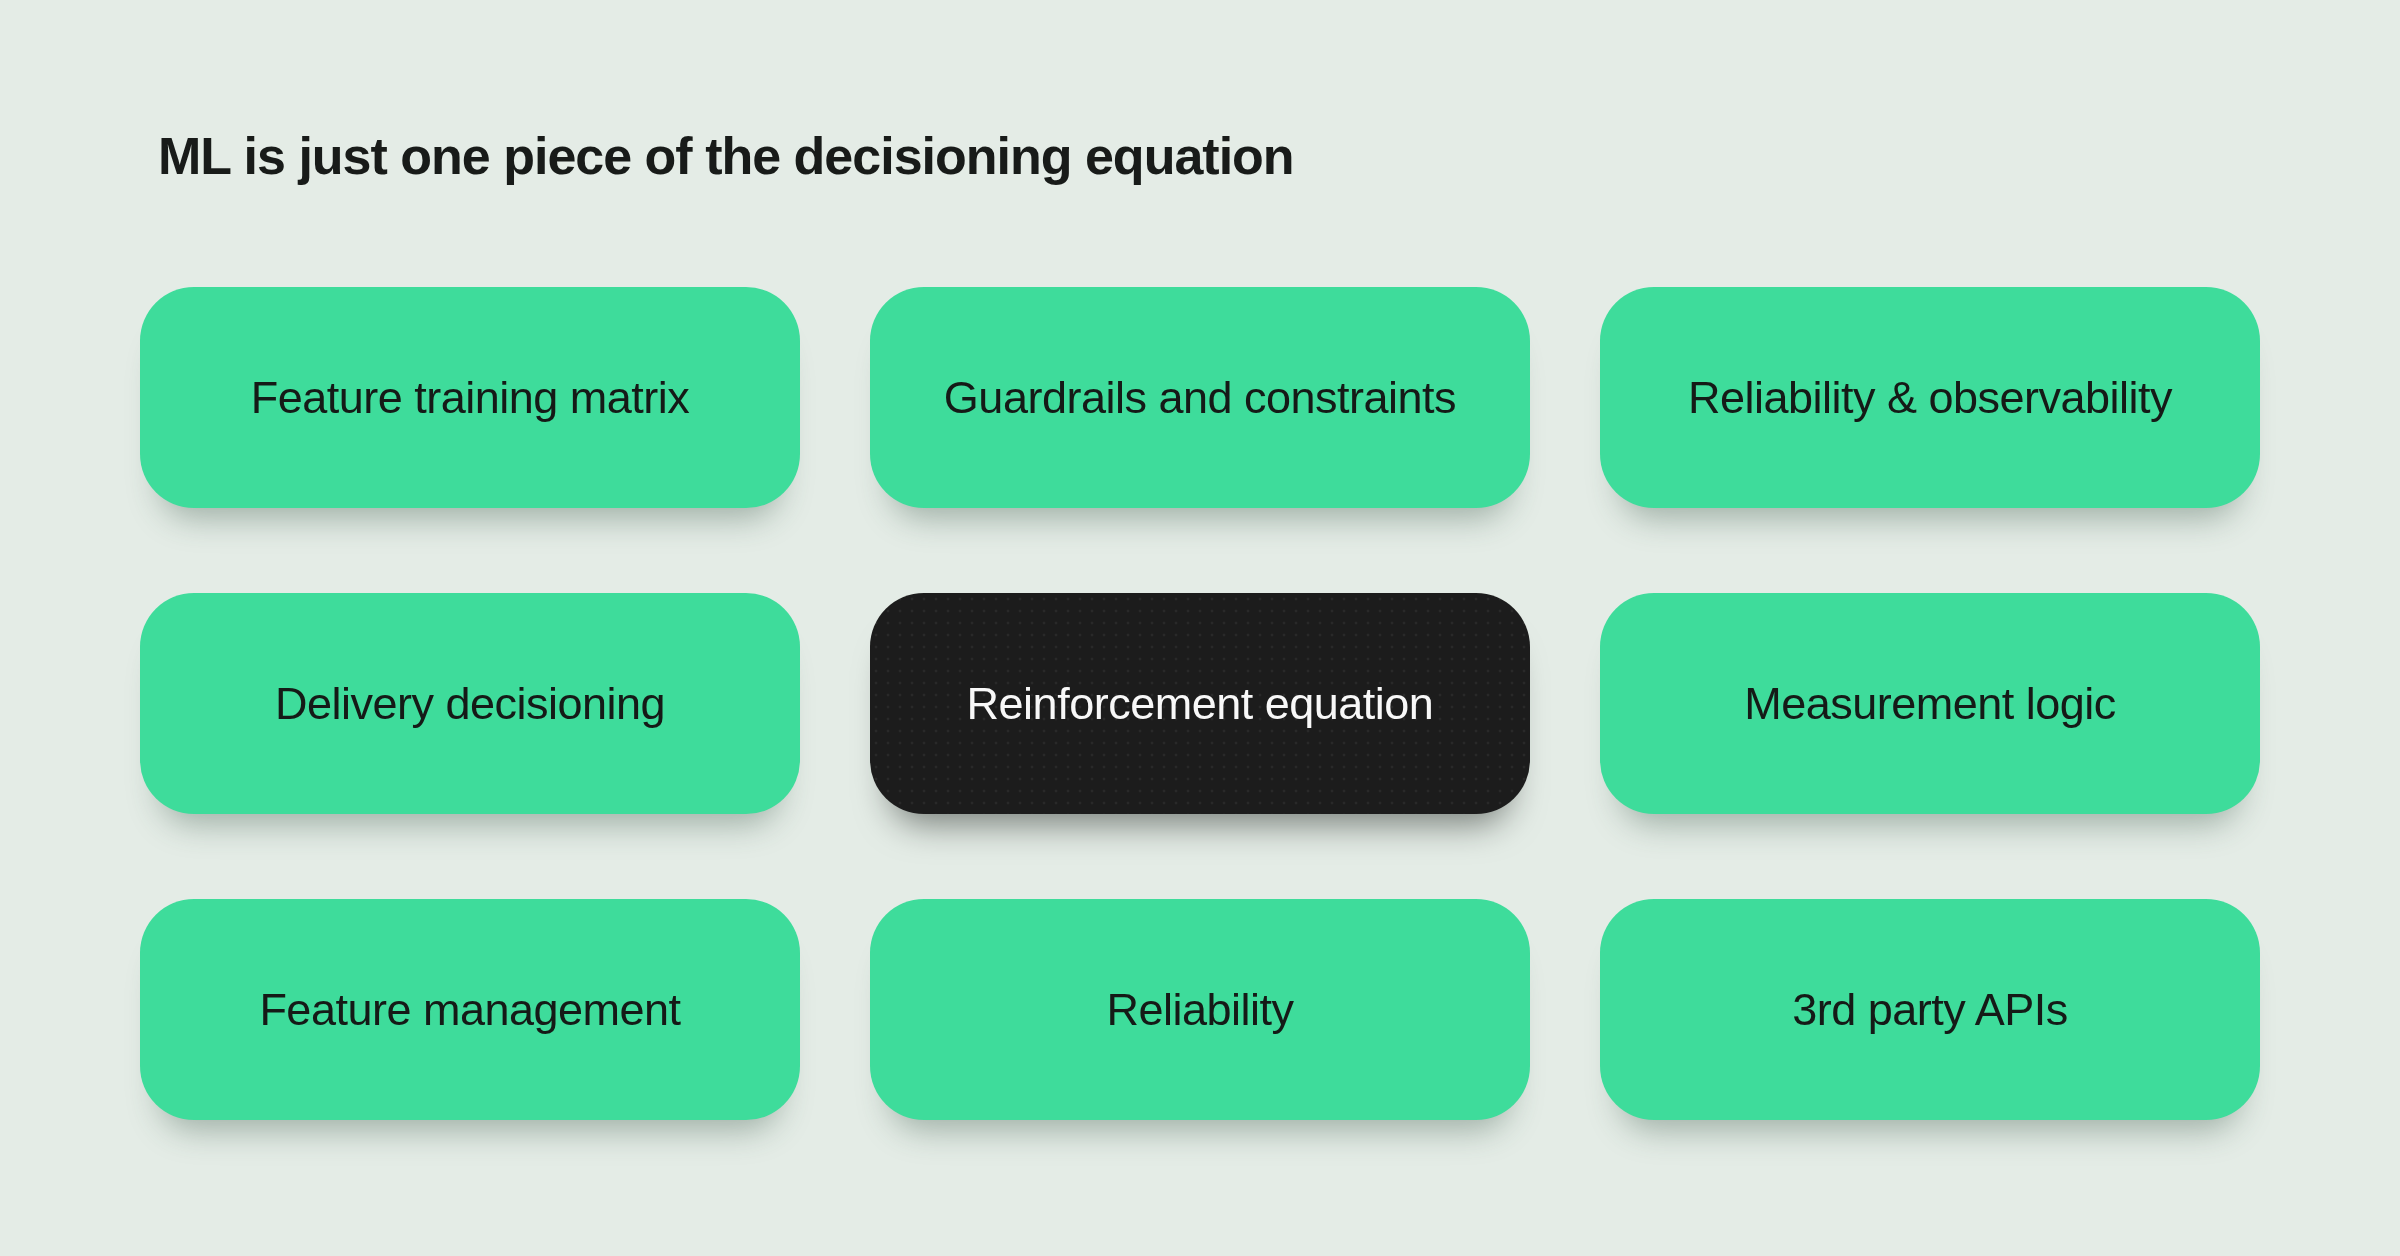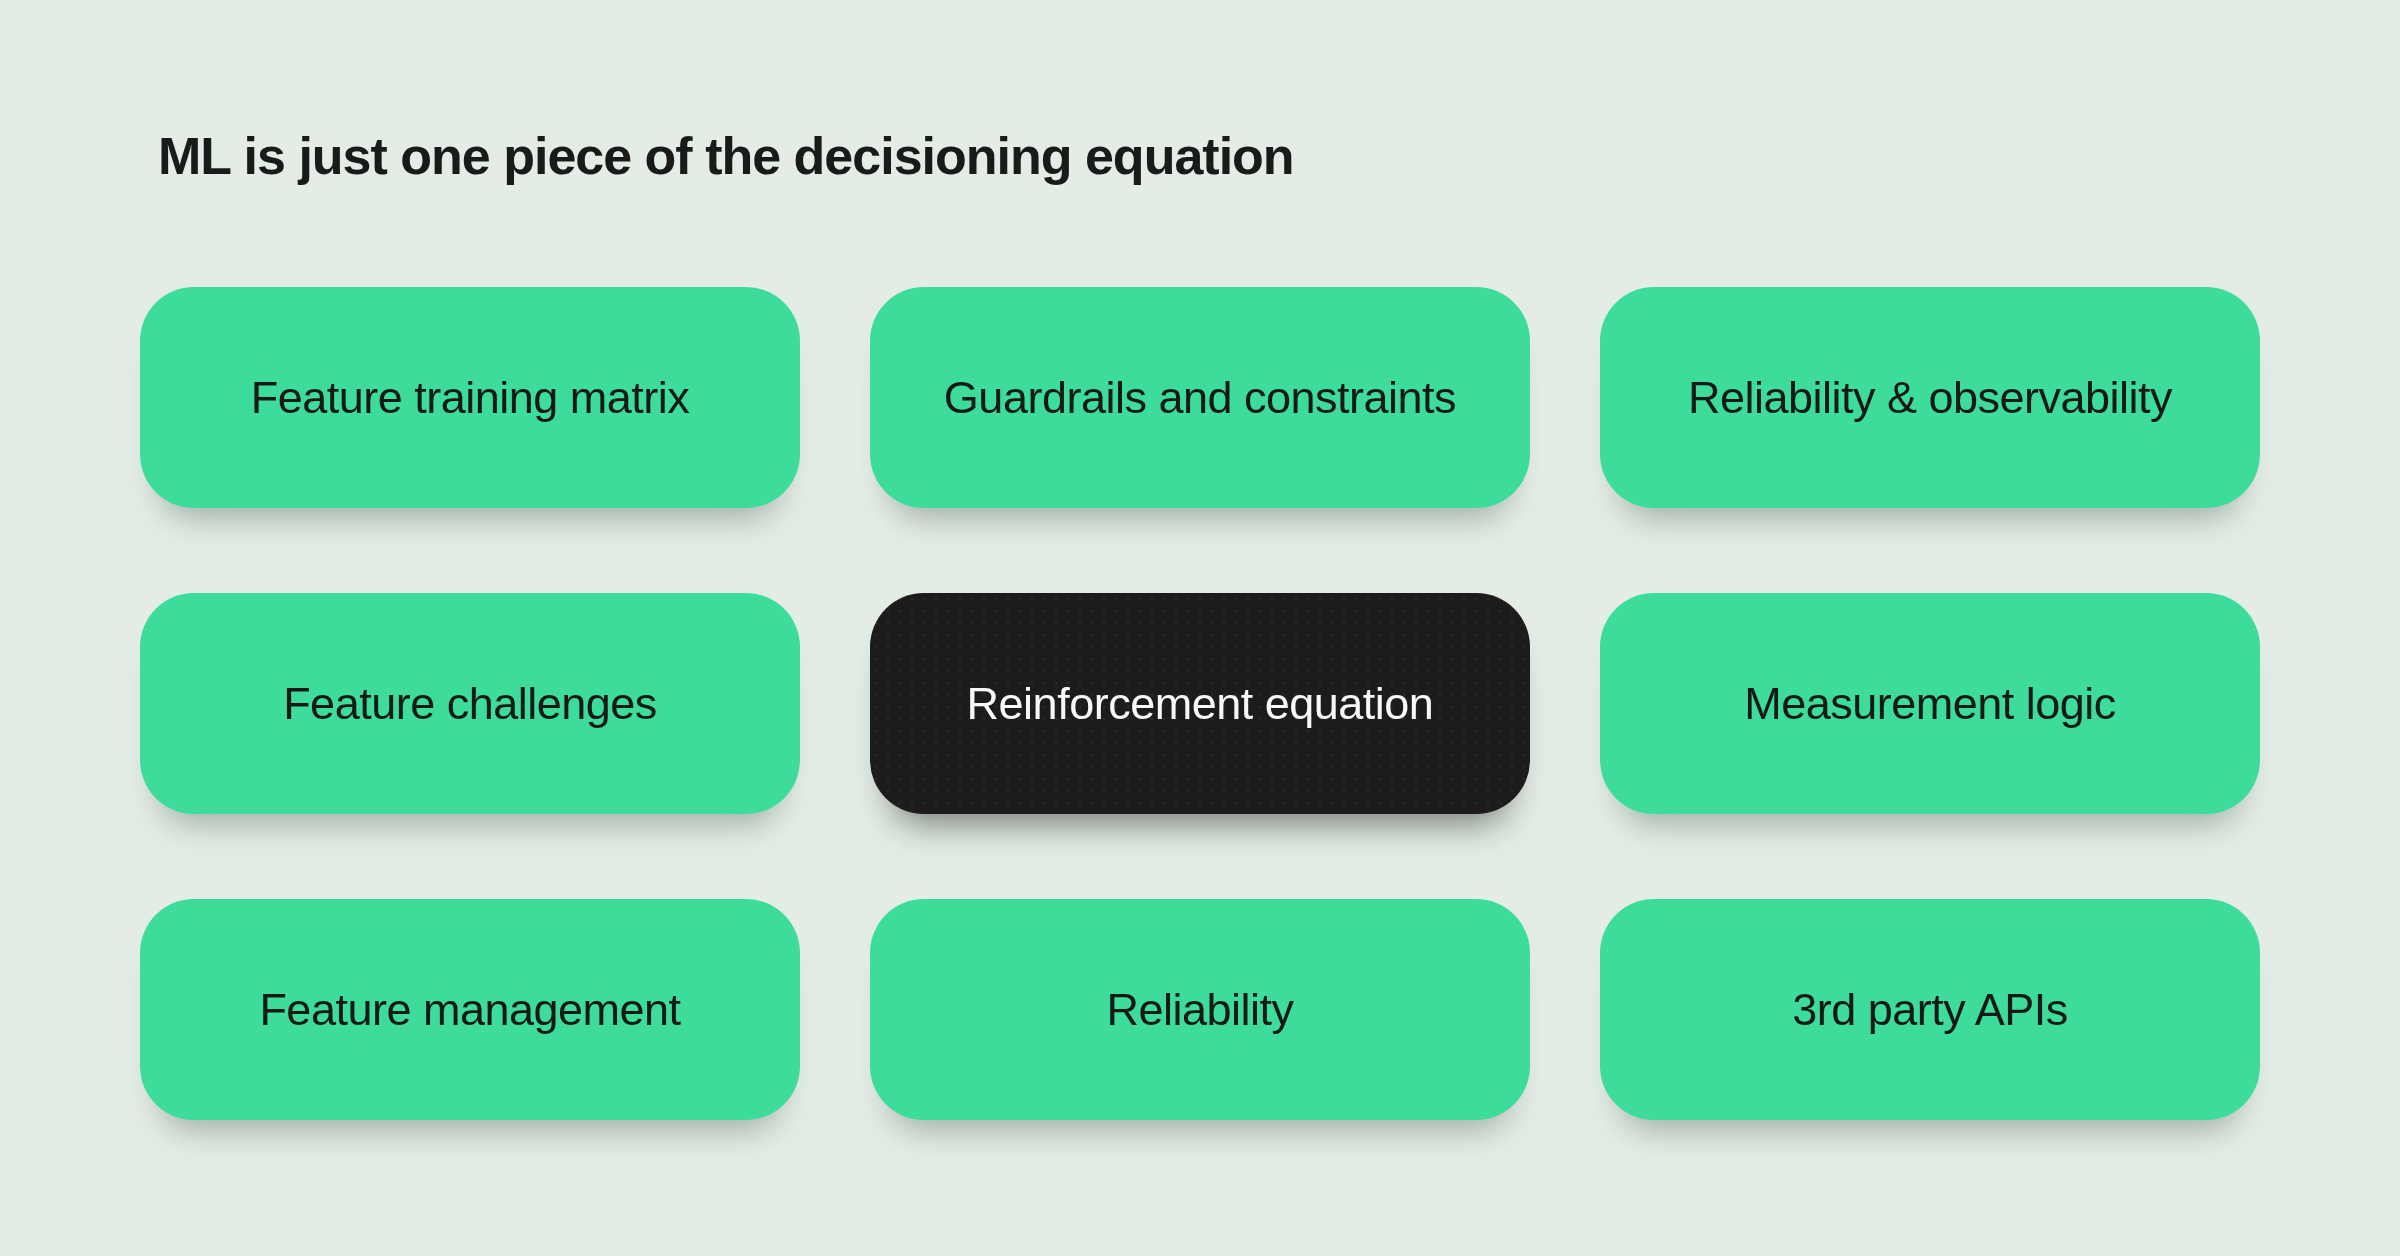--- a/index.html
+++ b/index.html
@@ -86,21 +86,21 @@
 
     <div class="card green">
       <span class="card-label">Guardrails and constraints</span>
     </div>
 
     <div class="card green">
       <span class="card-label">Reliability &amp; observability</span>
     </div>
 
     <div class="card green">
-      <span class="card-label">Feature challenges</span>
+      <span class="card-label">Delivery decisioning</span>
     </div>
 
     <div class="card dark">
       <span class="card-label">Reinforcement equation</span>
     </div>
 
     <div class="card green">
       <span class="card-label">Measurement logic</span>
     </div>
 

